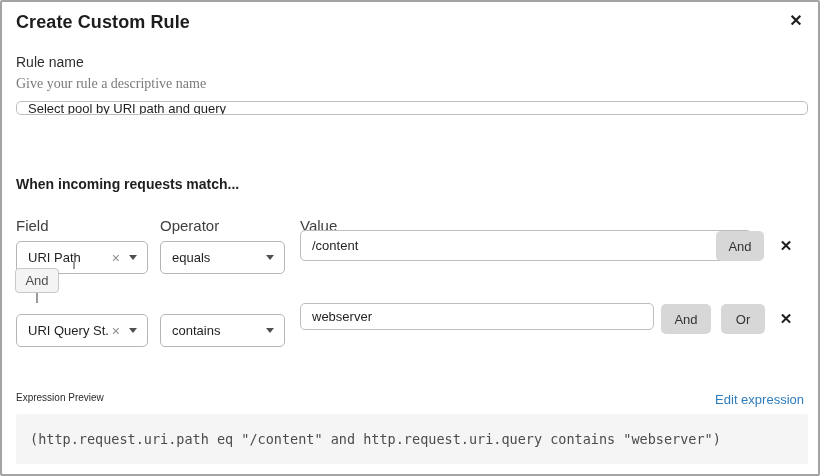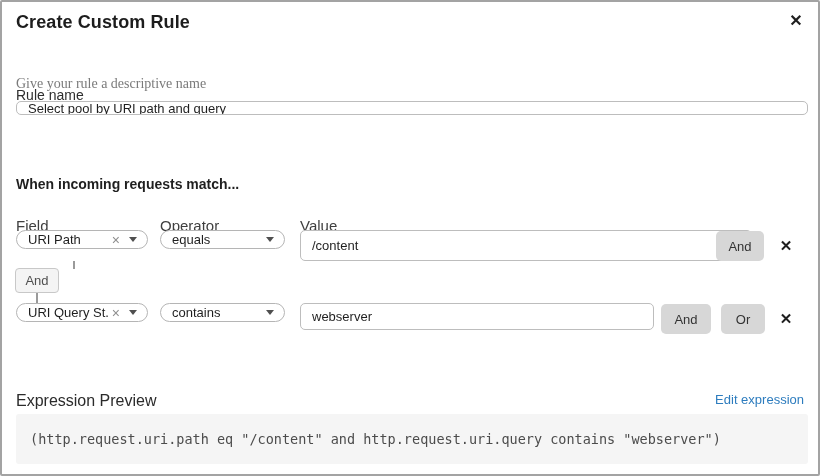--- a/index.html
+++ b/index.html
@@ -23,47 +23,48 @@
     letter-spacing: 0.1px;
   }
   .close-btn {
     right: 10px; top: 6px;
     width: 24px; height: 24px;
     display: flex; align-items: center; justify-content: center;
     font-size: 16px; font-weight: bold; color: #1f1f1f;
     cursor: pointer;
   }
 
-  .rule-label { left: 14px; top: 52px; font-size: 14px; color: #2e2e2e; margin-top: 33px; }
+  .rule-label { left: 14px; top: 52px; font-size: 14px; color: #2e2e2e; }
   .rule-helper { left: 14px; top: 74px; font-size: 14px; color: #7a7a7a; font-family: Liberation Serif, serif; }
   .text-input {
     border: 1px solid #bdbdbd; border-radius: 5px;
     background: #fff;
     font-family: "Liberation Sans", sans-serif;
     font-size: 13px; color: #1f1f1f;
     padding: 0 11px;
     outline: none;
   }
   .rule-input { left: 14px; top: 99px; width: 792px; height: 14px; }
 
   .match-heading { left: 14px; top: 174px; font-size: 14px; font-weight: bold; color: #1f1f1f; }
 
   .col-label { top: 215px; font-size: 15px; color: #3f3f3f; }
   .col-field { left: 14px; }
   .col-operator { left: 158px; }
   .col-value { left: 298px; }
 
   .select-box {
-    height: 19px;
-    border: 1px solid #b5b5b5; border-radius: 12px;
+    height: 33px;
+    border: 1px solid #b5b5b5; border-radius: 5px;
     background: #fff;
     display: flex; align-items: center;
     padding: 0 10px 0 11px;
     font-size: 13px; color: #1f1f1f;
     cursor: pointer;
+    margin-top: 11px;
   }
   .select-box .sel-label { flex: 1; white-space: nowrap; overflow: hidden; }
   .clear-x { color: #8e8e8e; font-size: 14px; margin: 0 9px 0 4px; line-height: 1; cursor: pointer; }
   .caret {
     width: 0; height: 0;
     border-left: 4.5px solid transparent;
     border-right: 4.5px solid transparent;
     border-top: 5.5px solid #4f4f4f;
     flex: 0 0 auto;
   }
@@ -102,21 +103,21 @@
     width: 44px; height: 25px;
     background: #f4f4f4;
     border: 1px solid #c8c8c8; border-radius: 4px;
     display: flex; align-items: center; justify-content: center;
     font-size: 13px; color: #4f4f4f;
   }
   .conn-line { width: 1.5px; background: #9a9a9a; }
   .conn-line-top { left: 71px; top: 259px; height: 8px; }
   .conn-line-bottom { left: 34px; top: 291px; height: 10px; }
 
-  .expr-label { left: 14px; top: 390px; font-size: 16px; color: #2b2b2b; }
+  .expr-label { left: 14px; top: 390px; font-size: 10px; color: #2b2b2b; }
   .expr-link { right: 14px; top: 390px; font-size: 13px; color: #2d7cbe; cursor: pointer; text-decoration: none; }
   .expr-box {
     left: 14px; top: 412px;
     width: 792px; height: 50px;
     background: #f5f5f5; border-radius: 3px;
     display: flex; align-items: center;
     padding: 0 14px;
   }
   .expr-code {
     font-family: "DejaVu Sans Mono", "Liberation Mono", monospace;

